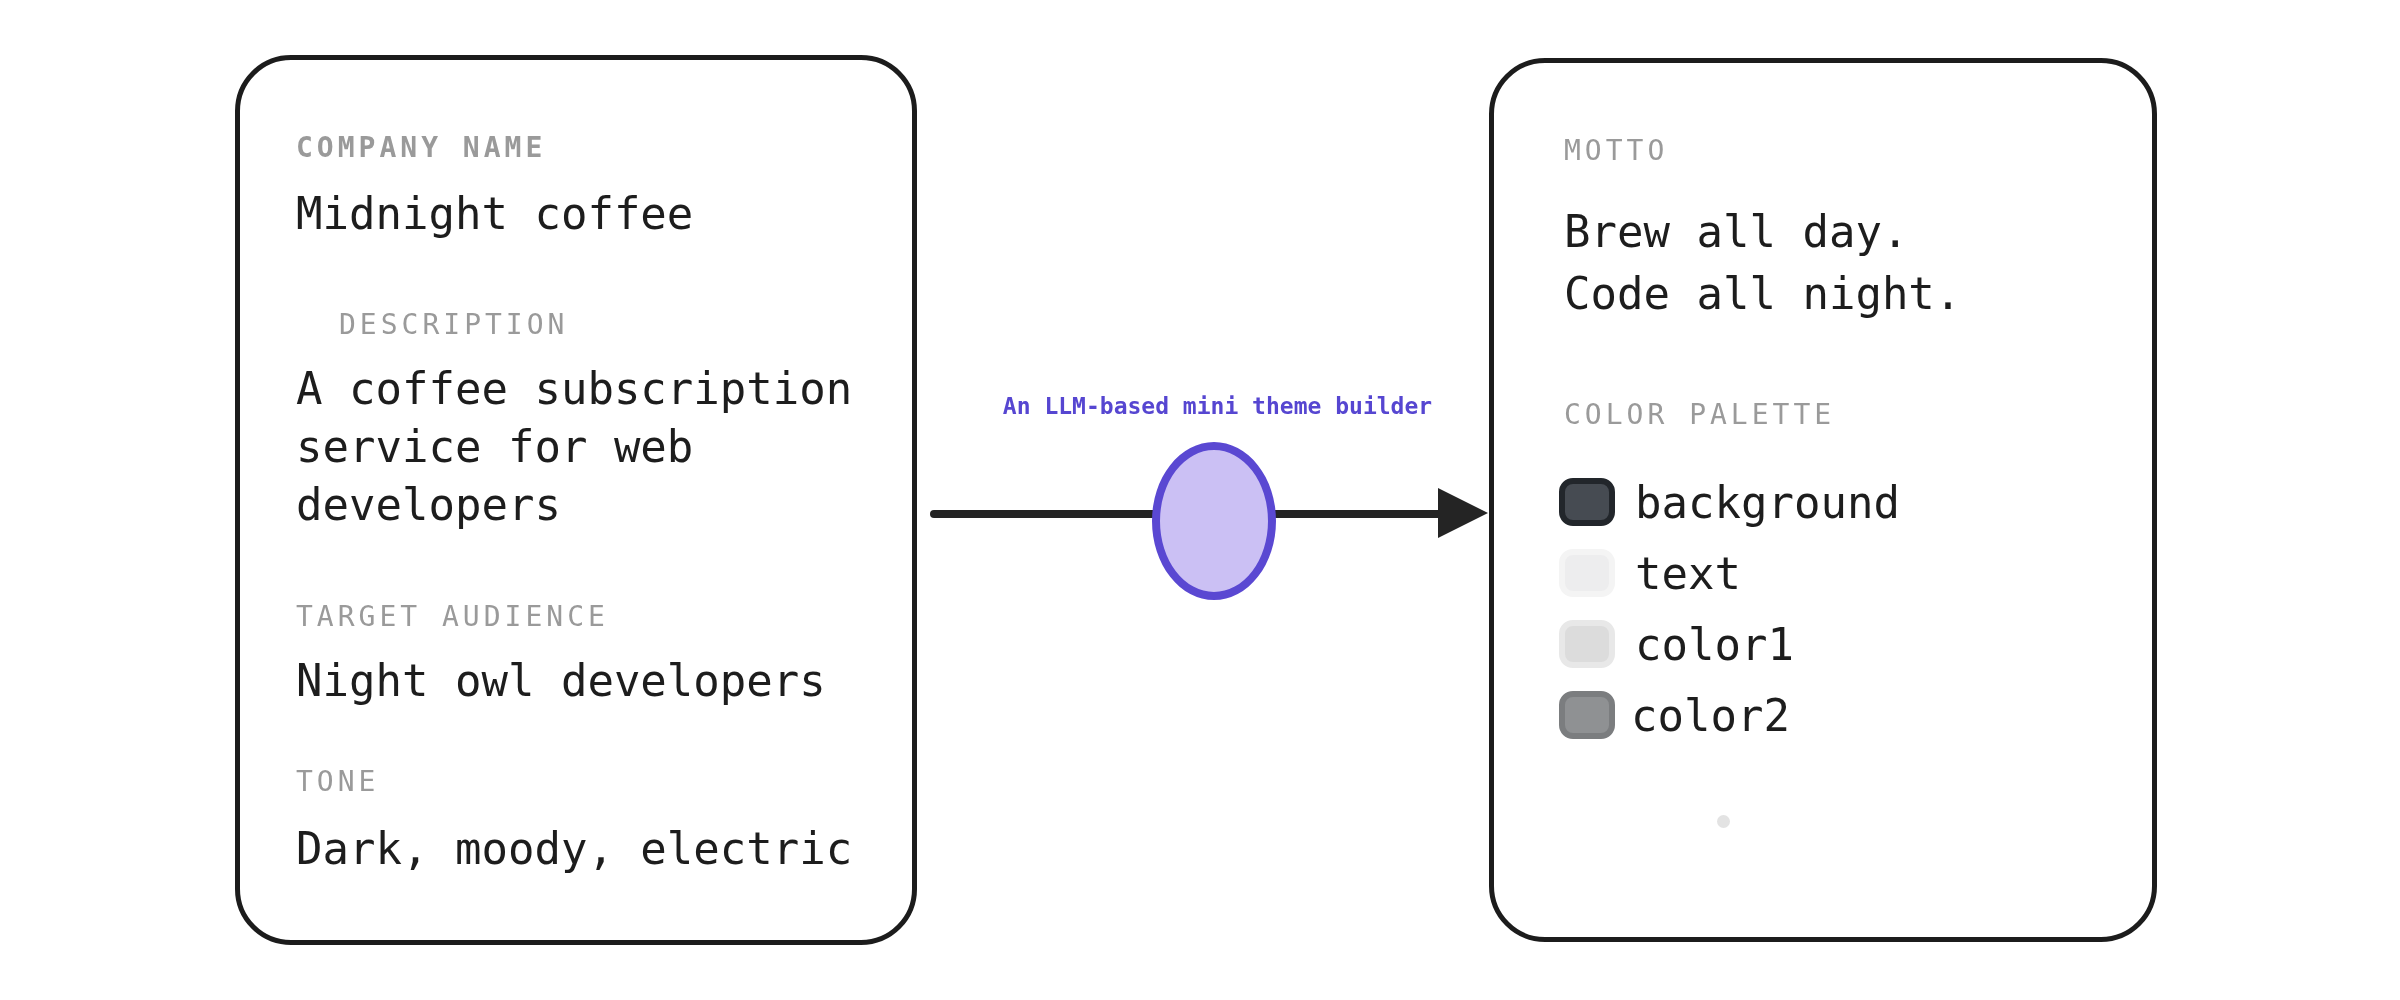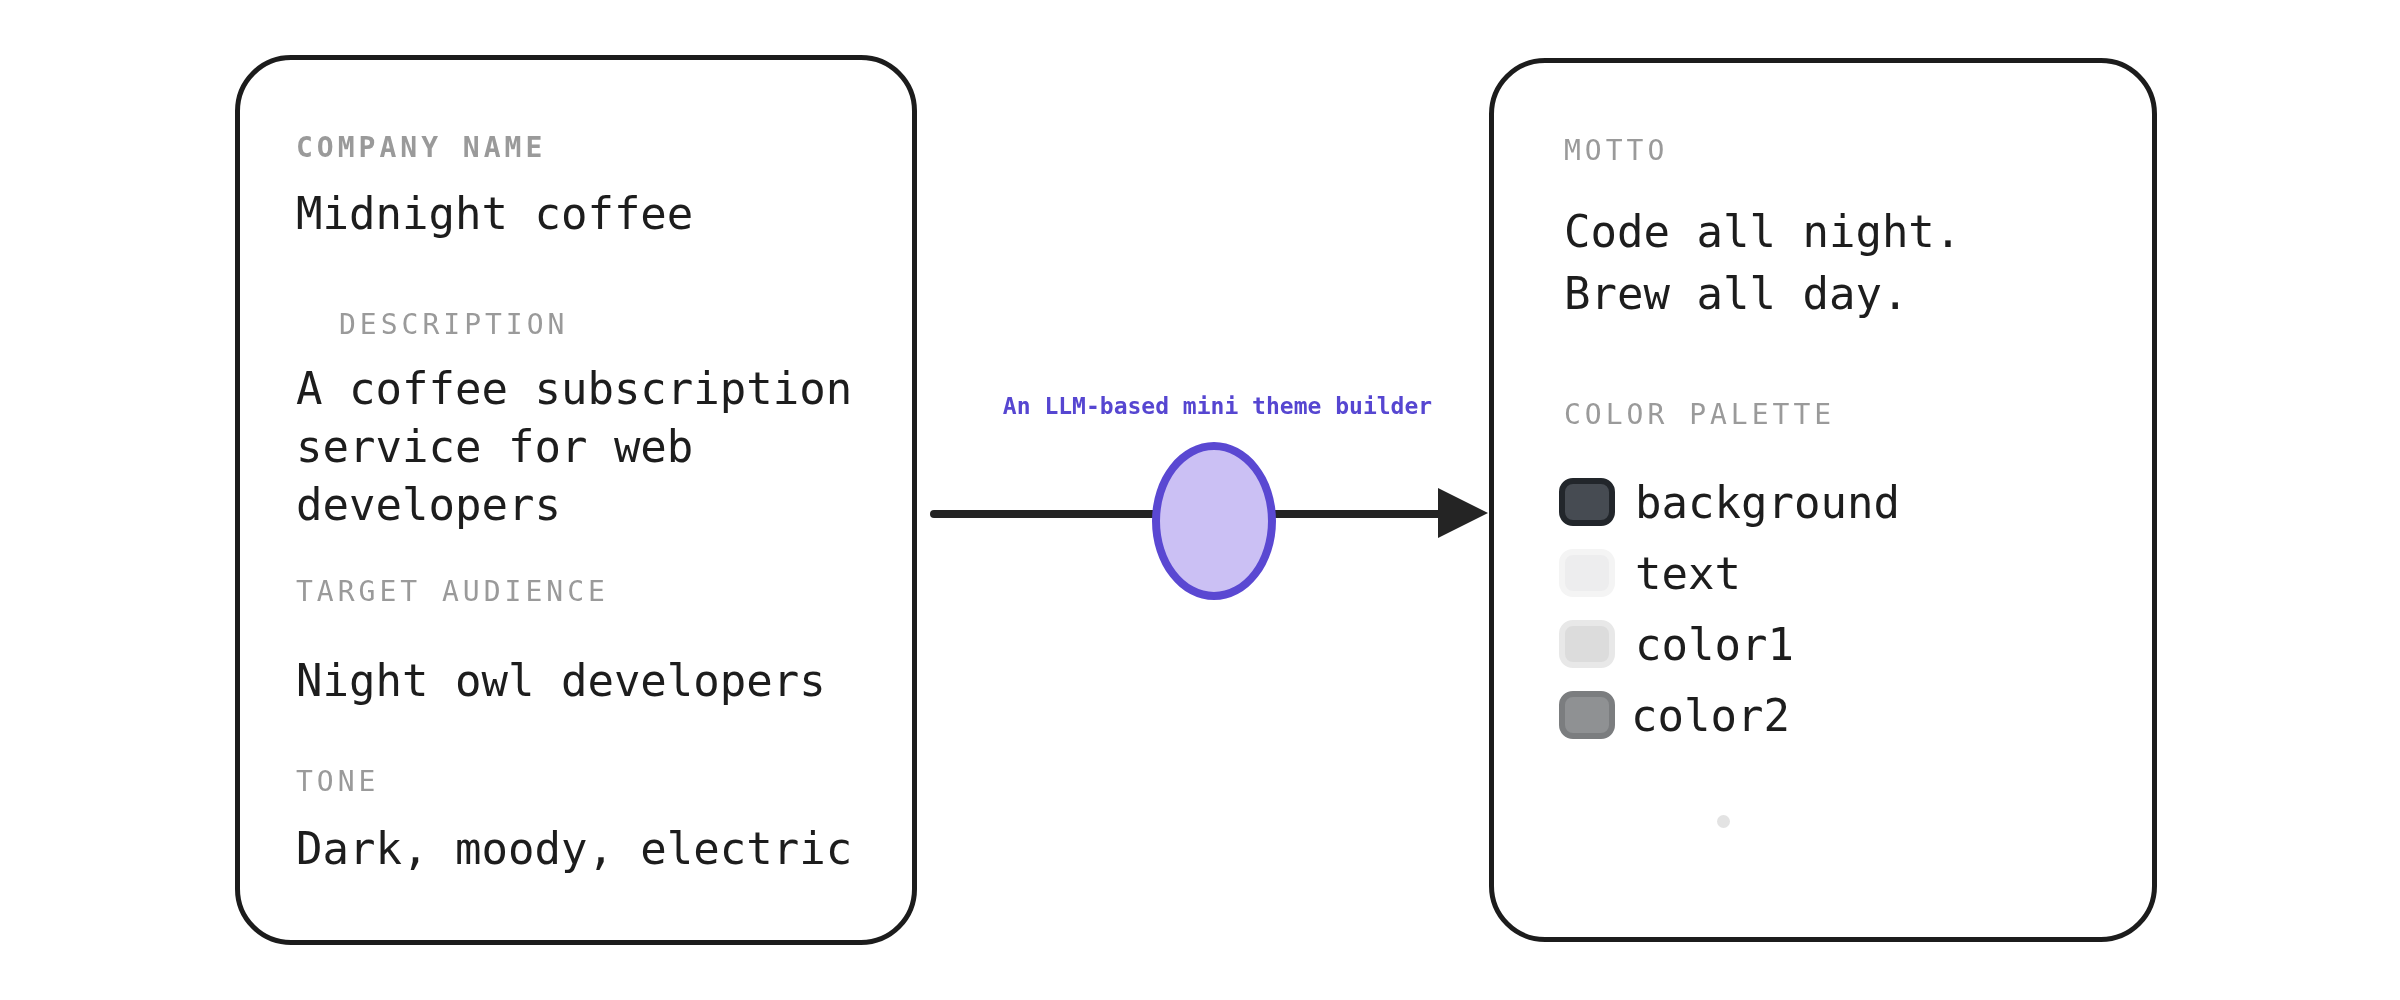--- a/index.html
+++ b/index.html
@@ -40,21 +40,21 @@
     position:absolute;
     font-size:44px;
     line-height:58px;
     color:var(--text-black);
     white-space:pre-wrap;
   }
 
   
   .lf1{left:56px;top:71px;font-weight:bold;}   .lv1{left:56px;top:125px;}
   .lf2{left:56px;top:248px;margin-left:43px;}  .lv2{left:56px;top:300px;width:585px;}
-  .lf3{left:56px;top:515px;}  .lv3{left:56px;top:592px;}
+  .lf3{left:56px;top:540px;}  .lv3{left:56px;top:592px;}
   .lf4{left:56px;top:705px;}  .lv4{left:56px;top:760px;}
 
   
   .tb-title{
     position:absolute;left:950px;top:331px;width:535px;
     text-align:center;font-size:45px;font-weight:bold;
     color:var(--accent);white-space:nowrap;
   }
   .tb-subtitle{
     position:absolute;left:950px;top:393px;width:535px;
@@ -125,22 +125,22 @@
 
   <div class="tb-subtitle">An LLM-based mini theme builder</div>
 
   <div class="arrow-line"></div>
   <div class="arrow-head"></div>
   <div class="node-circle"></div>
 
   <div class="card right">
     <div class="field-label rf-motto">MOTTO</div>
     <div class="motto-lines">
+      <div>Brew all day.</div>
       <div>Code all night.</div>
-      <div>Brew all day.</div>
     </div>
 
     <div class="field-label rf-palette">COLOR PALETTE</div>
 
     <div class="palette-row pr0">
       <div class="swatch" style="background: rgb(70, 75, 82); border-color: rgb(34, 38, 43);"></div>
       <div class="swatch-name">background</div>
     </div>
     <div class="palette-row pr1">
       <div class="swatch" style="background: rgb(237, 237, 238); border-color: rgb(244, 244, 244);"></div>

